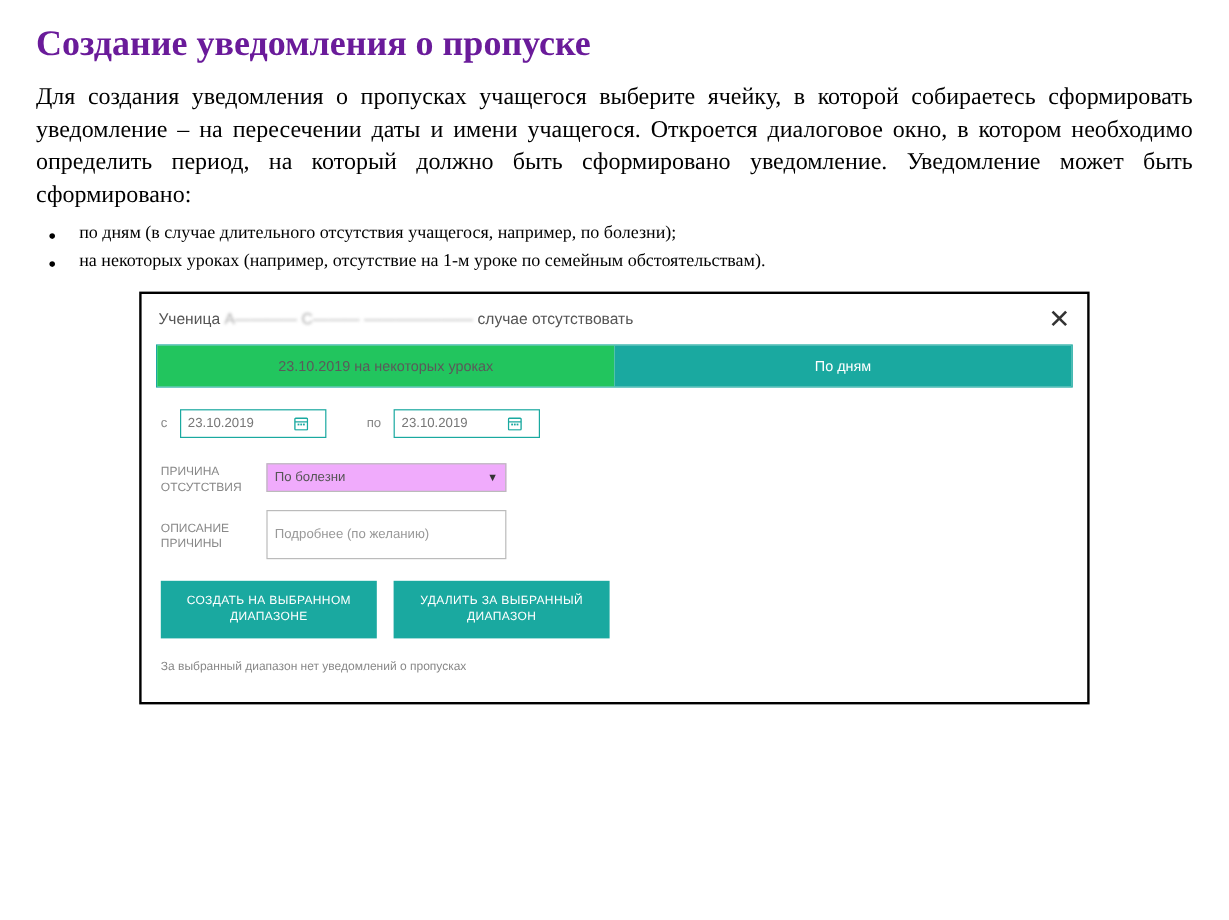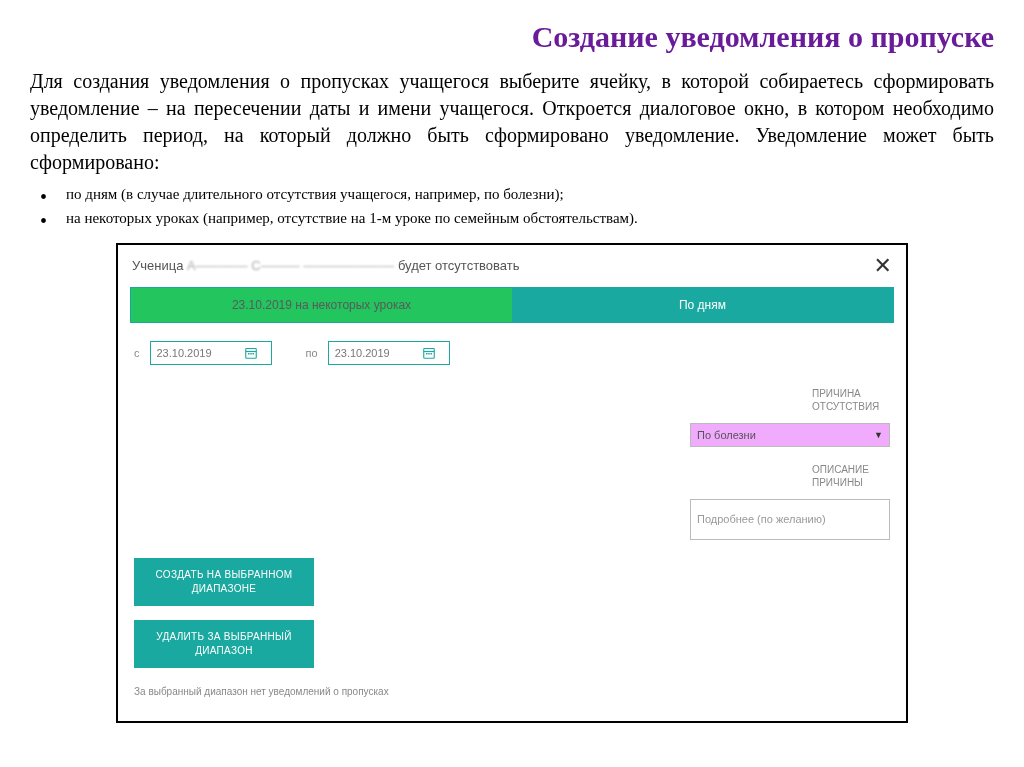--- a/index.html
+++ b/index.html
@@ -8,21 +8,21 @@
       box-sizing: border-box;
     }
     body {
       font-family: "Times New Roman", Times, serif;
       background: #ffffff;
       width: 1024px;
       height: 767px;
       padding: 20px 30px;
     }
     .title {
-      text-align: right;
+      text-align: left;
       color: #6a1b9a;
       font-size: 30px;
       font-weight: bold;
       margin-bottom: 14px;
     }
     .paragraph {
       font-size: 20px;
       line-height: 1.35;
       text-align: justify;
       color: #000;
@@ -123,24 +123,23 @@
       width: 12px;
       height: 12px;
       display: inline-block;
     }
     .cal-icon svg {
       width: 12px;
       height: 12px;
     }
     .form-row {
       display: flex;
-      align-items: flex-end;
+      align-items: center;
       gap: 10px;
       margin-bottom: 12px;
-      flex-direction: column;
     }
     .form-label {
       width: 78px;
       font-size: 10px;
       color: #888;
       line-height: 1.3;
       padding-top: 4px;
       text-transform: uppercase;
     }
     .select-field {
@@ -168,21 +167,20 @@
       color: #999;
       display: flex;
       align-items: center;
       background: #fff;
     }
     .button-row {
       display: flex;
       gap: 14px;
       margin-top: 18px;
       margin-bottom: 14px;
-      flex-direction: column;
     }
     .btn {
       background: #1aa9a0;
       color: #fff;
       font-size: 10px;
       text-align: center;
       padding: 10px 16px;
       width: 180px;
       line-height: 1.4;
       cursor: pointer;
@@ -203,21 +201,21 @@
 
 <ul class="bullet-list">
   <li>по дням (в случае длительного отсутствия учащегося, например, по болезни);</li>
   <li>на некоторых уроках (например, отсутствие на 1-м уроке по семейным обстоятельствам).</li>
 </ul>
 
 <div class="app-frame">
 
   <div class="dialog-header">
     <div class="dialog-title">
-      <span>Ученица </span><span style="filter: blur(1.2px); opacity:0.5;">А———— С——— ———————</span><span> будет отсутствовать</span>
+      <span>Ученица </span><span style="filter: blur(1.2px); opacity:0.5;">А———— С——— ———————</span><span> случае отсутствовать</span>
     </div>
     <div class="close-icon">✕</div>
   </div>
 
   <div class="tabs">
     <div class="tab tab-inactive">23.10.2019 на некоторых уроках</div>
     <div class="tab tab-active">По дням</div>
   </div>
 
   <div class="form-body">

